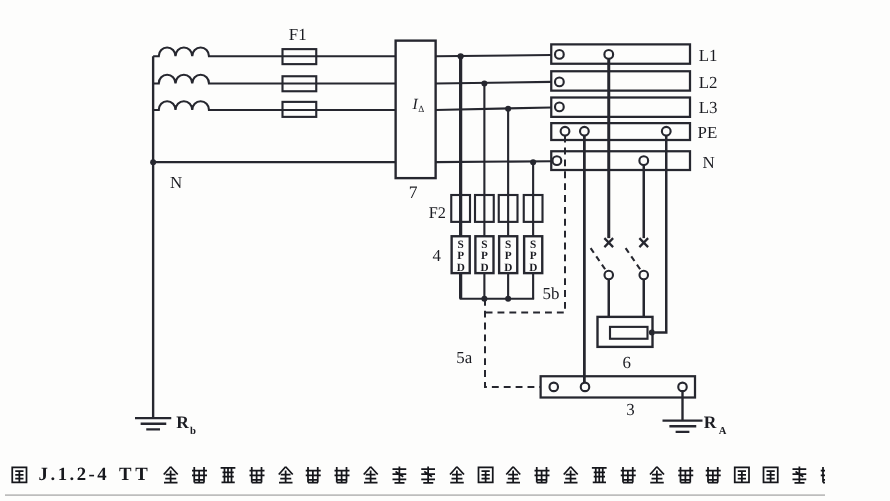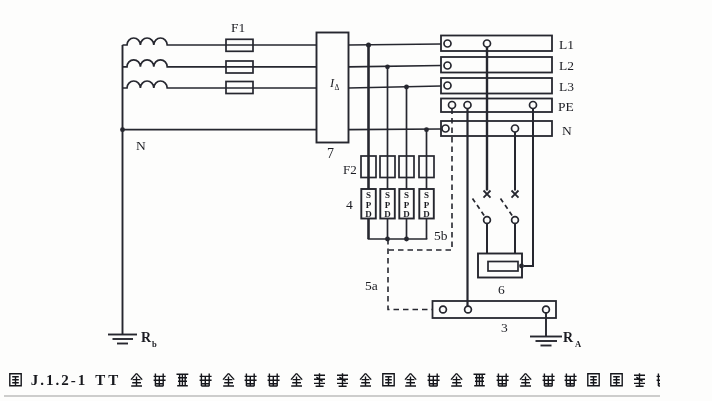--- a/index.html
+++ b/index.html
@@ -170,21 +170,21 @@
         <text x="426.6" y="207.5">P</text>
         <text x="426.6" y="216.5">D</text>
   </g>
 
   <line x1="4" y1="396" x2="709" y2="396" stroke="#bdbdbd" stroke-width="1.4"></line>
 </svg>
 <div id="cap">
       <svg class="hz" width="15" height="16" viewBox="0 0 15 16">
         <path d="M1.8,1.8 H13.2 V13.8 H1.8 Z M4.2,4.8 H10.8 M4.2,7.8 H10.8 M4.2,10.8 H10.8 M7.5,4.8 V13.8" fill="none" stroke="#15161b" stroke-width="1.4"></path>
       </svg>
-      <span class="lt" style="letter-spacing:2px">J.1.2-1</span>
+      <span class="lt" style="letter-spacing:2px">J.1.2-4</span>
       <span class="lt" style="letter-spacing:3px">TT</span>
       <svg class="hz" width="15" height="16" viewBox="0 0 15 16">
         <path d="M7.5,1.4 L2,7.6 M7.5,1.4 L13.2,7.6 M7.5,4.4 V14.2 M3.2,10.8 H12 M2.2,14 H13 M3.6,7.6 H11.4" fill="none" stroke="#15161b" stroke-width="1.4"></path>
       </svg>
       <svg class="hz" width="15" height="16" viewBox="0 0 15 16">
         <path d="M3.4,1.6 V14 M11.2,1.6 V14 M1.6,4.4 H13.6 M1.6,8.2 H13.6 M3.4,11.8 H11.4 M7.3,4.4 V14 M3.4,14 H11.4" fill="none" stroke="#15161b" stroke-width="1.4"></path>
       </svg>
       <svg class="hz" width="15" height="16" viewBox="0 0 15 16">
         <path d="M1.5,2.2 H13.3 M7.4,2.2 V14 M2.2,13.8 H12.8 M3,5.8 H12 M3,9.3 H12 M4.6,2.2 V13.8 M10.2,2.2 V13.8" fill="none" stroke="#15161b" stroke-width="1.4"></path>
       </svg>

